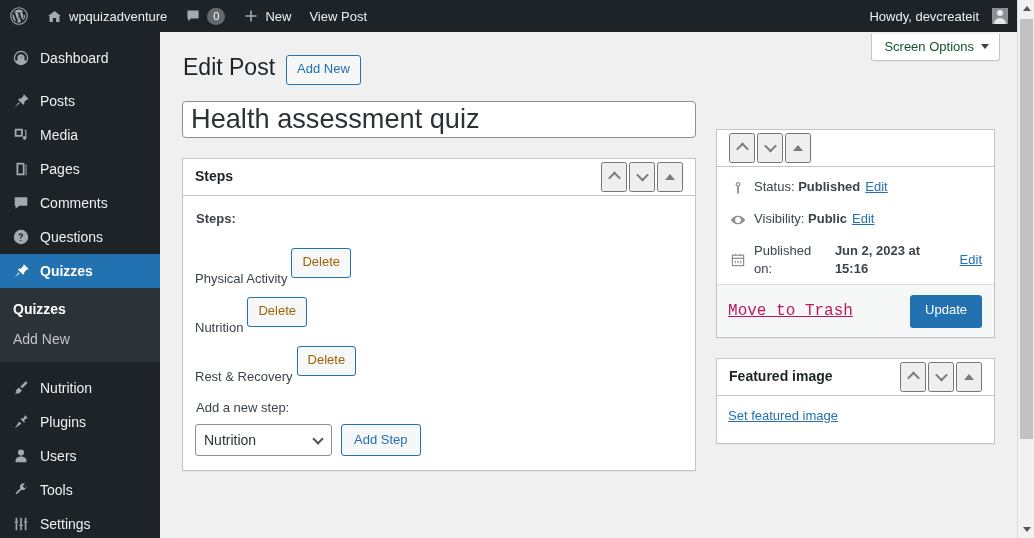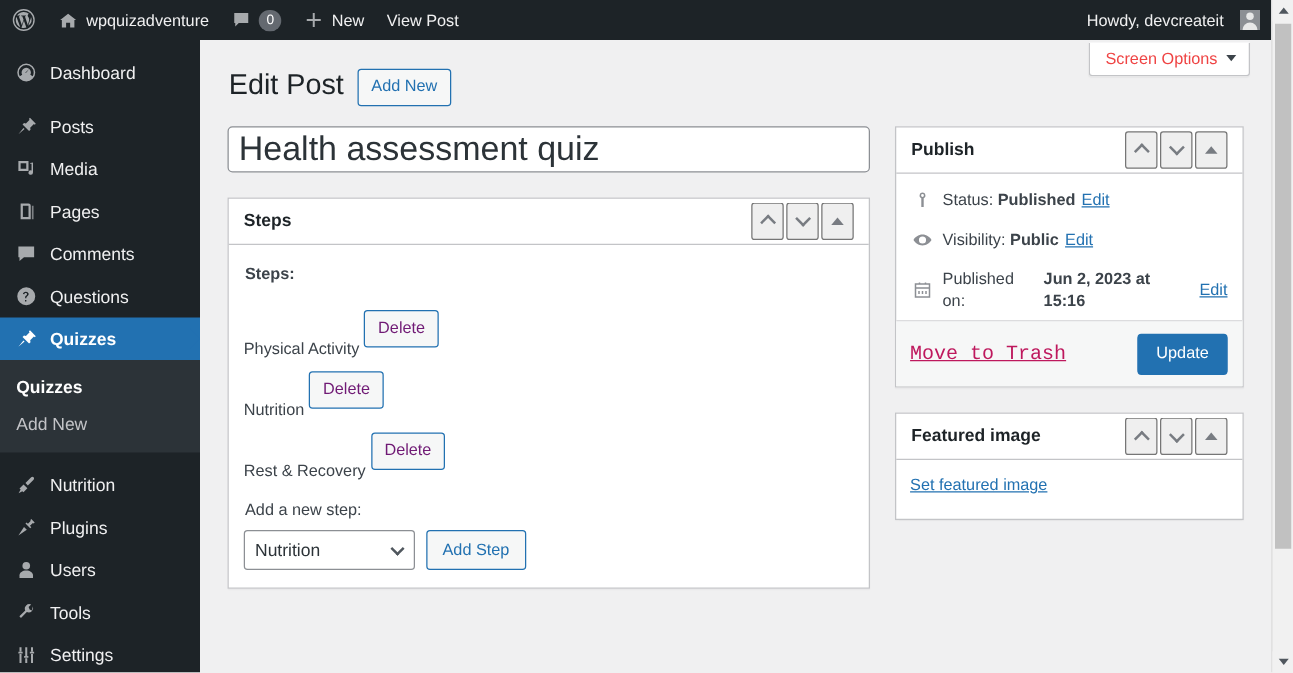--- a/index.html
+++ b/index.html
@@ -100,21 +100,21 @@
     background: #f0f0f1;
   }
   #screen-options-wrap {
     position: absolute; top: 2px; right: 17px;
   }
   #screen-options-btn {
     background: #fff;
     border: 1px solid #c3c4c7; border-top: none;
     border-radius: 0 0 3px 3px;
     padding: 5px 10px 6px 12px;
-    font-size: 13px; color: #ef4444;
+    font-size: 13px; color: #14532d;
     box-shadow: 0 1px 1px rgba(0,0,0,.04);
     display: flex; align-items: center; gap: 7px;
   }
   .caret-down {
     width: 0; height: 0;
     border-left: 4px solid transparent;
     border-right: 4px solid transparent;
     border-top: 5px solid #3c434a;
   }
 
@@ -130,21 +130,21 @@
   }
   .page-title-action {
     font-size: 13px; color: #2271b1;
     border: 1px solid #2271b1; border-radius: 3px;
     background: #f6f7f7;
     padding: 3px 10px 4px 10px;
     line-height: 1.6; position: relative; top: 2px;
   }
 
   
-  .poststuff { display: flex; align-items: flex-start; }
+  .poststuff { display: flex; align-items: center; }
   #post-body-content { width: 516px; }
   #postbox-container-1 { width: 280px; margin-left: 20px; }
 
   #titlediv input {
     width: 100%; height: 37px;
     font-size: 1.7em; line-height: 100%;
     padding: 3px 8px; color: #2c3338;
     border: 1px solid #8c8f94; border-radius: 4px;
     background: #fff; outline: none;
     font-family: "Liberation Sans", sans-serif;
@@ -194,21 +194,21 @@
   .inside { padding: 11px 12px 14px 12px; font-size: 13px; color: #3c434a; }
 
   
   .steps-label { margin: 4px 0 15px 1px; font-size: 13px; color: #3c434a; font-weight: bold; }
   .step-row {
     display: flex; align-items: center;
     margin-bottom: 4px; gap: 4px;
   }
   .step-name { font-size: 13px; color: #3c434a; white-space: nowrap; margin-top: 30px; }
   .btn-secondary {
-    font-size: 13px; color: #701a75;
+    font-size: 13px; color: #a16207;
     background: #f6f7f7;
     border: 1px solid #2271b1; border-radius: 3px;
     padding: 5px 10px 6px;
     line-height: 1.3;
     font-family: "Liberation Sans", sans-serif;
   }
   .add-step-label { margin: 16px 0 9px 1px; font-size: 13px; color: #3c434a; }
   .add-step-row { display: flex; align-items: center; gap: 9px; }
   select.step-select {
     width: 137px; height: 32px;
@@ -556,21 +556,20 @@
             </div>
           </div>
         </div>
 
       </div>
 
       <div id="postbox-container-1">
 
         <div class="postbox" id="submitdiv">
           <div class="postbox-header">
-            <h2>Publish</h2>
             <div class="handle-actions">
               <button class="handle-btn">
                 <span class="order-chev up"></span>
               </button>
               <button class="handle-btn">
                 <span class="order-chev down"></span>
               </button>
               <button class="handle-btn">
                 <span class="toggle-tri"></span>
               </button>

